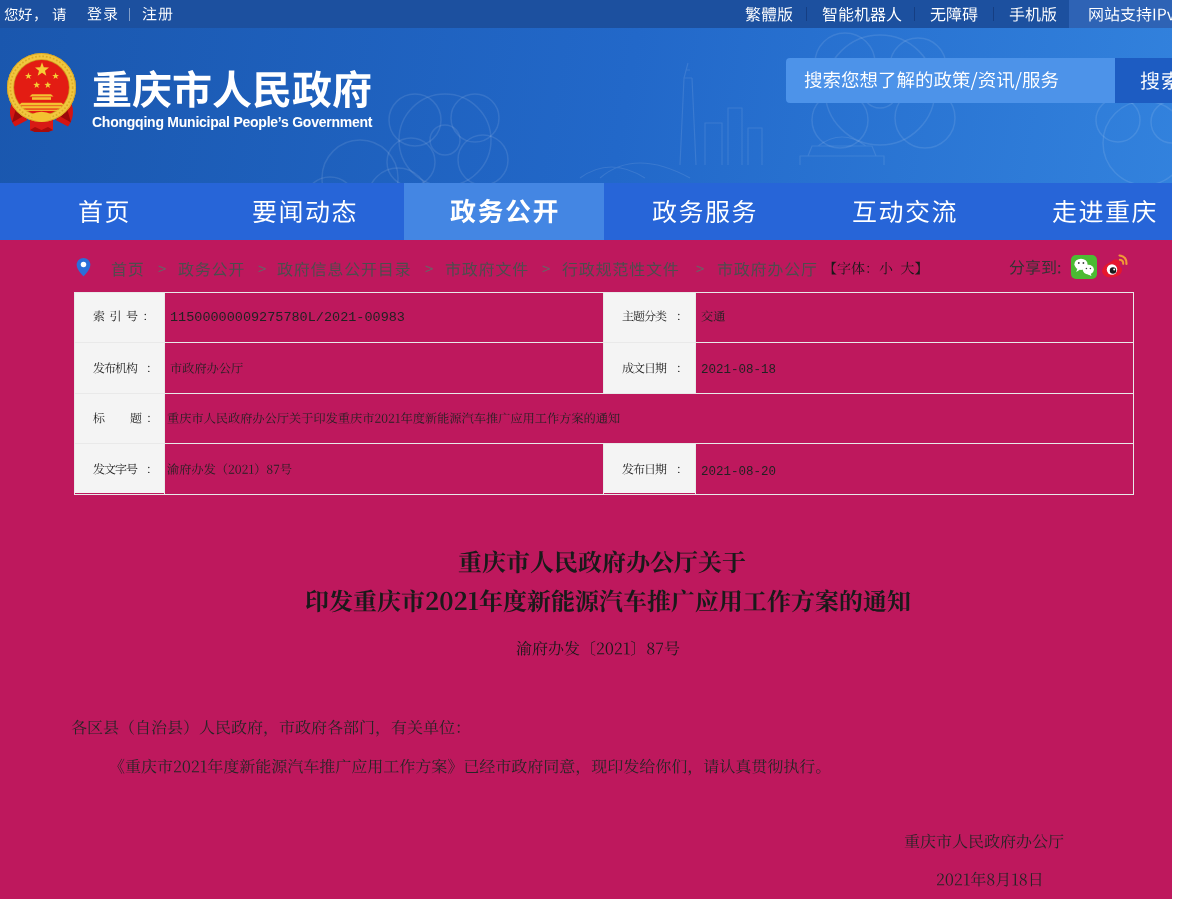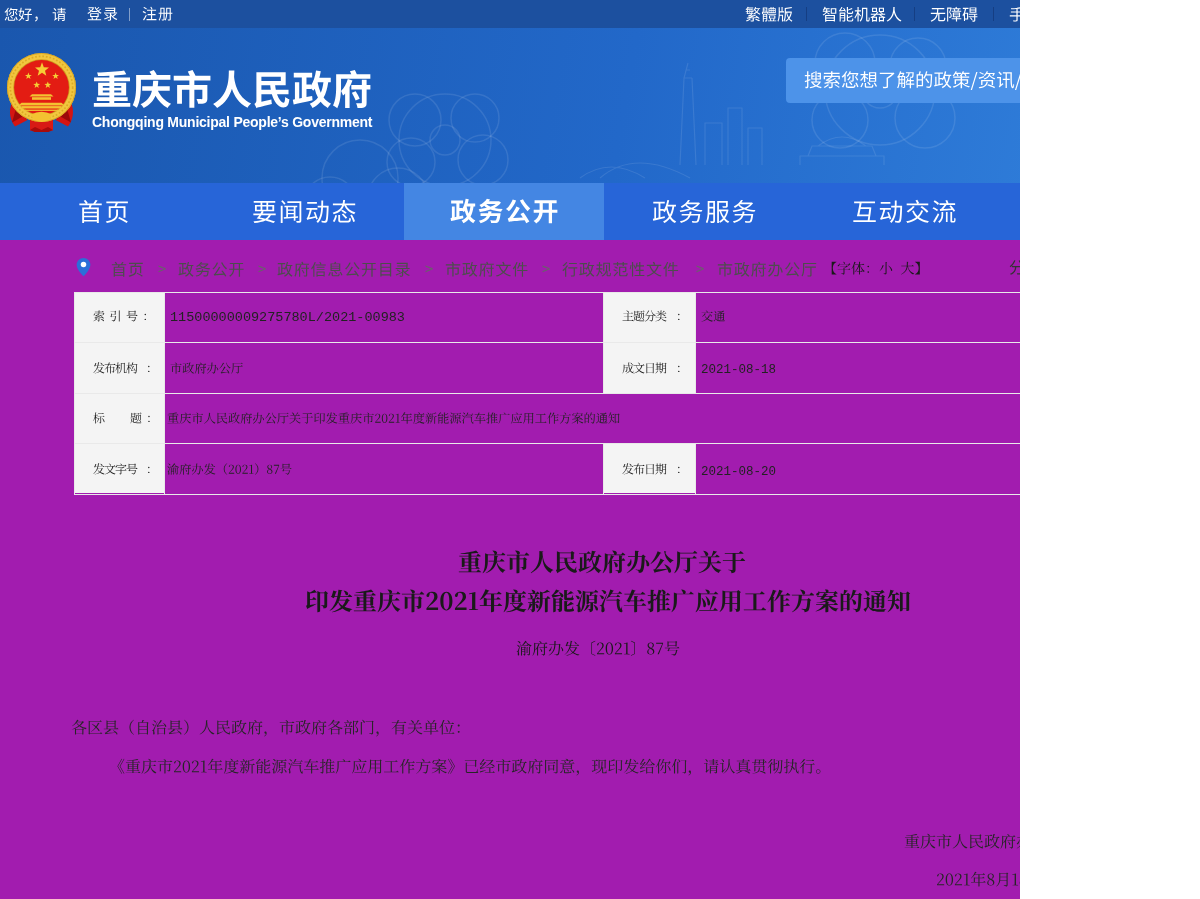--- a/index.html
+++ b/index.html
@@ -1,15 +1,15 @@
 <!DOCTYPE html>
 <html><head><meta charset="utf-8"><title>重庆市人民政府</title><style>
 * {margin:0;padding:0;box-sizing:border-box}
 html,body {background:#fff}
-#page {position:relative;width:1020px;height:899px;overflow:hidden;background:#a21caf;
+#page {position:relative;width:1172px;height:899px;overflow:hidden;background:#be185d;
   font-family:"Liberation Sans",sans-serif}
 #page > div, #page > svg {position:absolute}
 svg.t {position:absolute;overflow:visible}
 #topbar {left:0;top:0;width:1200px;height:28px;background:#1c509f}
 #ipv6 {left:1069px;top:0;width:131px;height:28px;background:#2e63b5}
 .tsep {position:absolute;top:7px;width:1px;height:14px;background:rgba(10,30,80,.35)}
 .tsep2 {position:absolute;top:8px;width:1px;height:13px;background:rgba(255,255,255,.45)}
 #header {left:0;top:28px;width:1200px;height:155px;background:linear-gradient(100deg,#1a57ae 0%,#2268c9 52%,#3383de 100%)}
 #decor {left:0;top:28px}
 #emblem {left:4px;top:52px;width:75px;height:80px}

